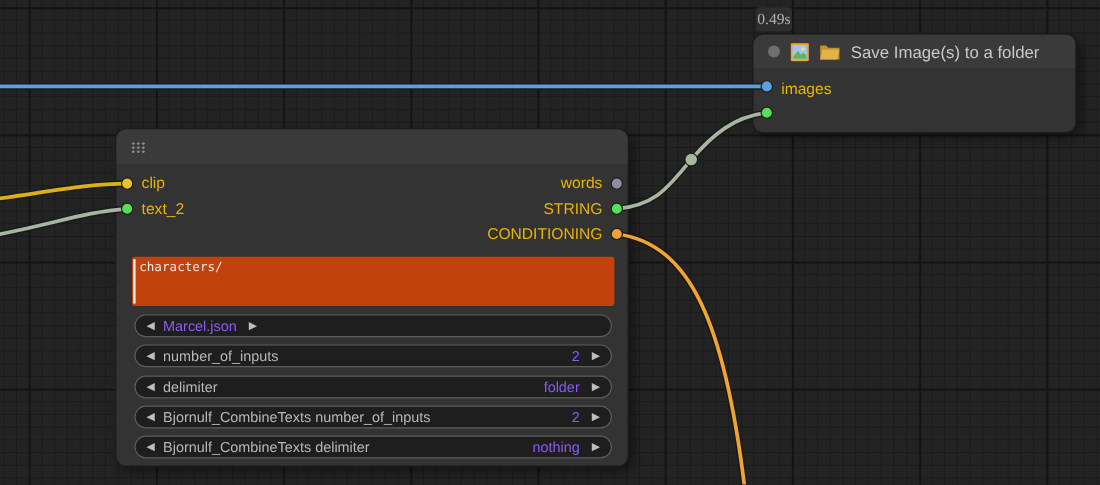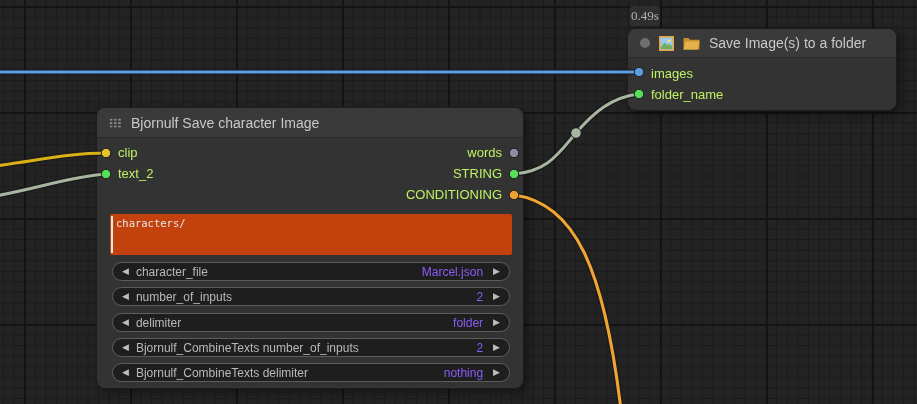--- a/index.html
+++ b/index.html
@@ -24,21 +24,21 @@
     background:#3a3a3a;border-radius:8px 8px 0 0;
     border-bottom:1px solid #2a2a2a;
     display:flex;align-items:center;gap:9px;padding:0 12px;box-sizing:border-box;
     color:#c9c9c9;font-size:14px;
   }
   .grid-dots{
     width:13px;height:10px;flex:0 0 auto;
     background-image:radial-gradient(#8d8d8d 1.05px, transparent 1.25px);
     background-size:4.2px 3.4px;background-position:0 0;
   }
-  .slot-row{position:absolute;height:21px;line-height:21px;font-size:13px;color:#bef264;}
+  .slot-row{position:absolute;height:21px;line-height:21px;font-size:13px;color:#eab308;}
   .slot-row.in{left:21px;}
   .slot-row.out{right:21px;text-align:left;}
   .textarea{
     position:absolute;background:#c2410c;border-radius:2px;
     font-family:"DejaVu Sans Mono",monospace;font-size:10.5px;color:#e6e6e6;
     padding:3px 0 0 6px;box-sizing:border-box;overflow:hidden;
   }
   .caret{position:absolute;left:1px;top:2px;bottom:2px;width:2px;background:#e9e9e9;}
   .widget{
     position:absolute;height:19px;background:#1e1e1e;
@@ -59,38 +59,36 @@
   .title-icon{flex:0 0 auto;display:block;}
 </style>
 </head>
 <body>
 
 <div id="canvas">
 
   <div class="node" style="left:97px;top:108px;width:426px;height:280px;">
     <div class="node-title">
       <span class="grid-dots"></span>
-      <span>Bjornulf Save character Image</span>
     </div>
 
     <div class="slot-row in" style="top:34px;">clip</div>
     <div class="slot-row in" style="top:55px;">text_2</div>
 
     <div class="slot-row out" style="top:34px;">words</div>
     <div class="slot-row out" style="top:55px;">STRING</div>
     <div class="slot-row out" style="top:76px;">CONDITIONING</div>
 
     <div class="textarea" style="left:13px;top:106px;width:402px;height:41px;">
       <span class="caret"></span>
       <span>characters/</span>
     </div>
 
     <div class="widget" style="left:15px;top:154px;width:398px;">
       <span class="w-arrow">◀</span>
-      <span class="w-label">character_file</span>
       <span class="w-value">Marcel.json</span>
       <span class="w-arrow">▶</span>
     </div>
     <div class="widget" style="left:15px;top:179px;width:398px;">
       <span class="w-arrow">◀</span>
       <span class="w-label">number_of_inputs</span>
       <span class="w-value">2</span>
       <span class="w-arrow">▶</span>
     </div>
     <div class="widget" style="left:15px;top:205px;width:398px;">
@@ -121,21 +119,20 @@
         <circle cx="10.2" cy="4.8" r="1.5" fill="#f7e26b"></circle>
         <path d="M2,11 L5.8,6.4 L8.6,9.4 L10.6,7.8 L13,10.2 V13 H2 Z" fill="#6fae5a"></path>
       </svg>
       <svg class="title-icon" width="17" height="14" viewBox="0 0 17 14">
         <path d="M0.5,2 h5 l1.6,1.8 h9.4 v9.7 h-16 Z" fill="#c8922f"></path>
         <path d="M2.5,5.5 h14 l-2,8 h-14 Z" fill="#e3b24a"></path>
       </svg>
       <span>Save Image(s) to a folder</span>
     </div>
     <div class="slot-row in" style="left:23px;top:34px;">images</div>
-    <div class="slot-row in" style="left:23px;top:55px;">folder_name</div>
   </div>
 
   <div class="badge">0.49s</div>
 
   <svg id="wires" width="917" height="404" viewBox="0 0 917 404">
 
     <g stroke="#1a1a1a" stroke-width="5.6" fill="none" opacity="0.85">
       <path d="M-2,72 L639,72"></path>
       <path d="M-5,166 C40,160 72,153 106,153"></path>
       <path d="M-5,196 C40,188 72,176 106,174"></path>

